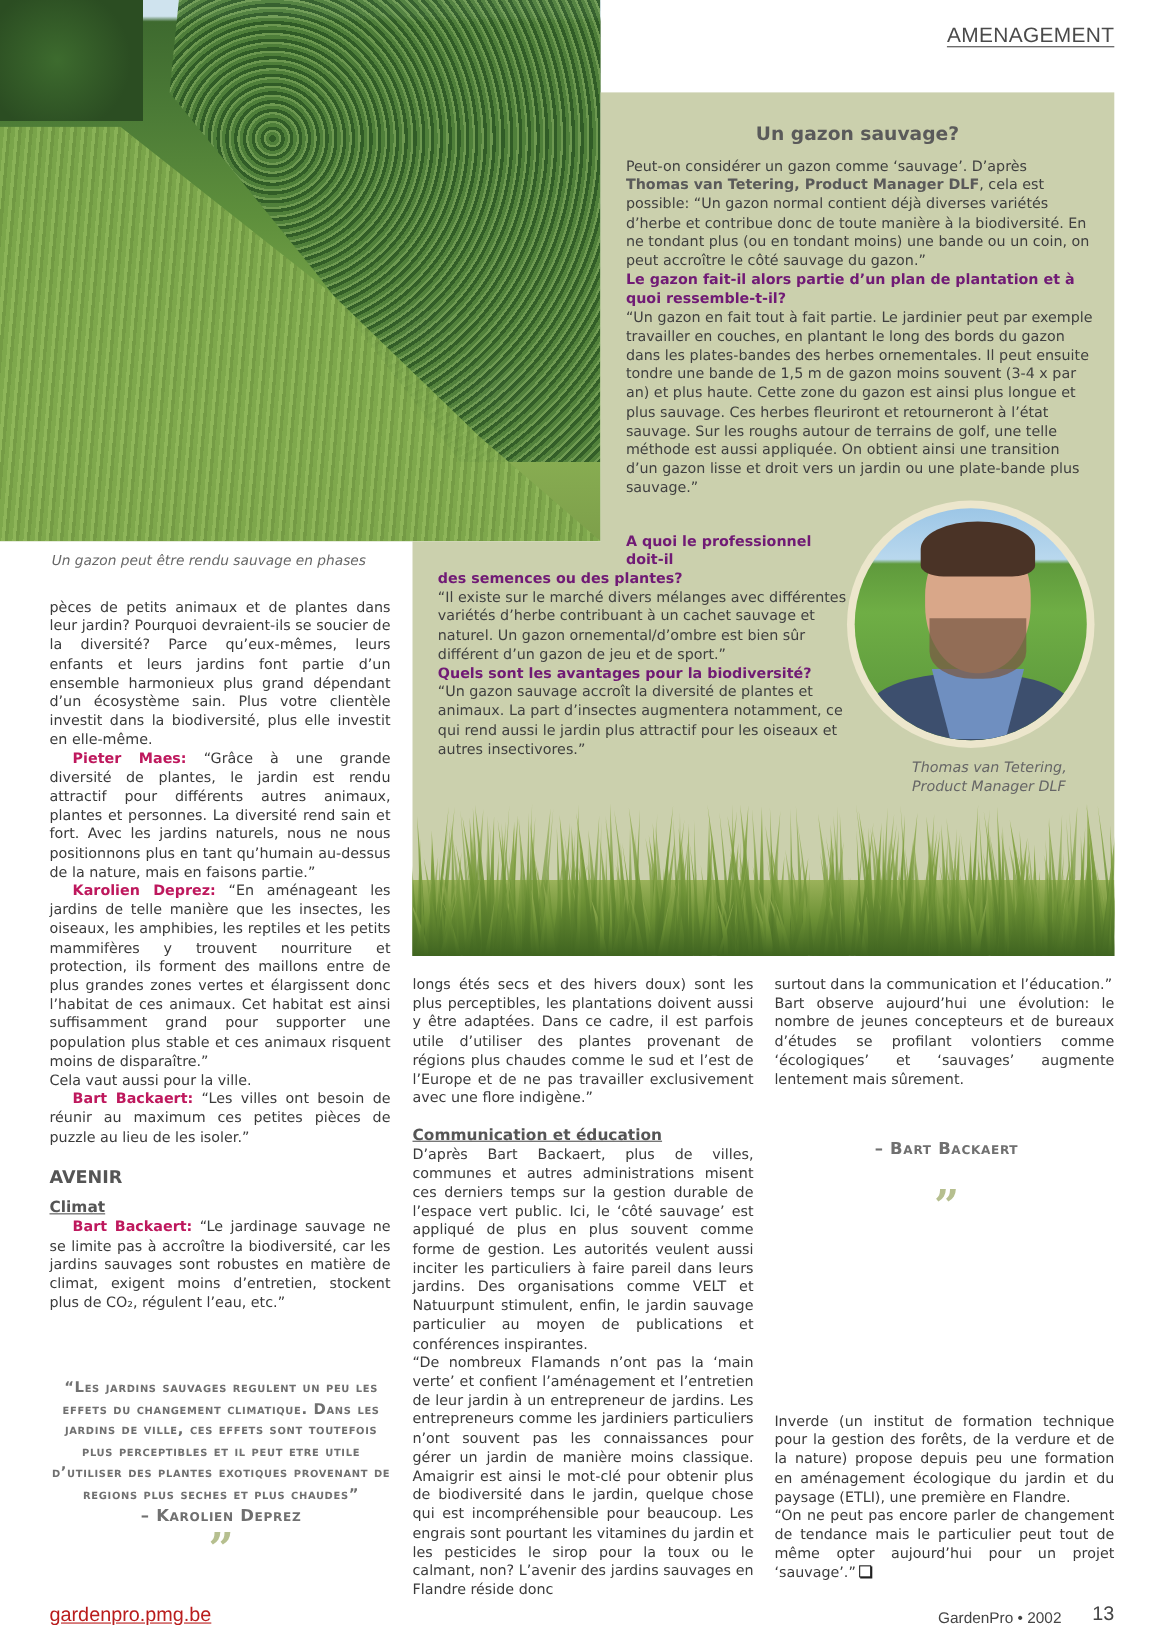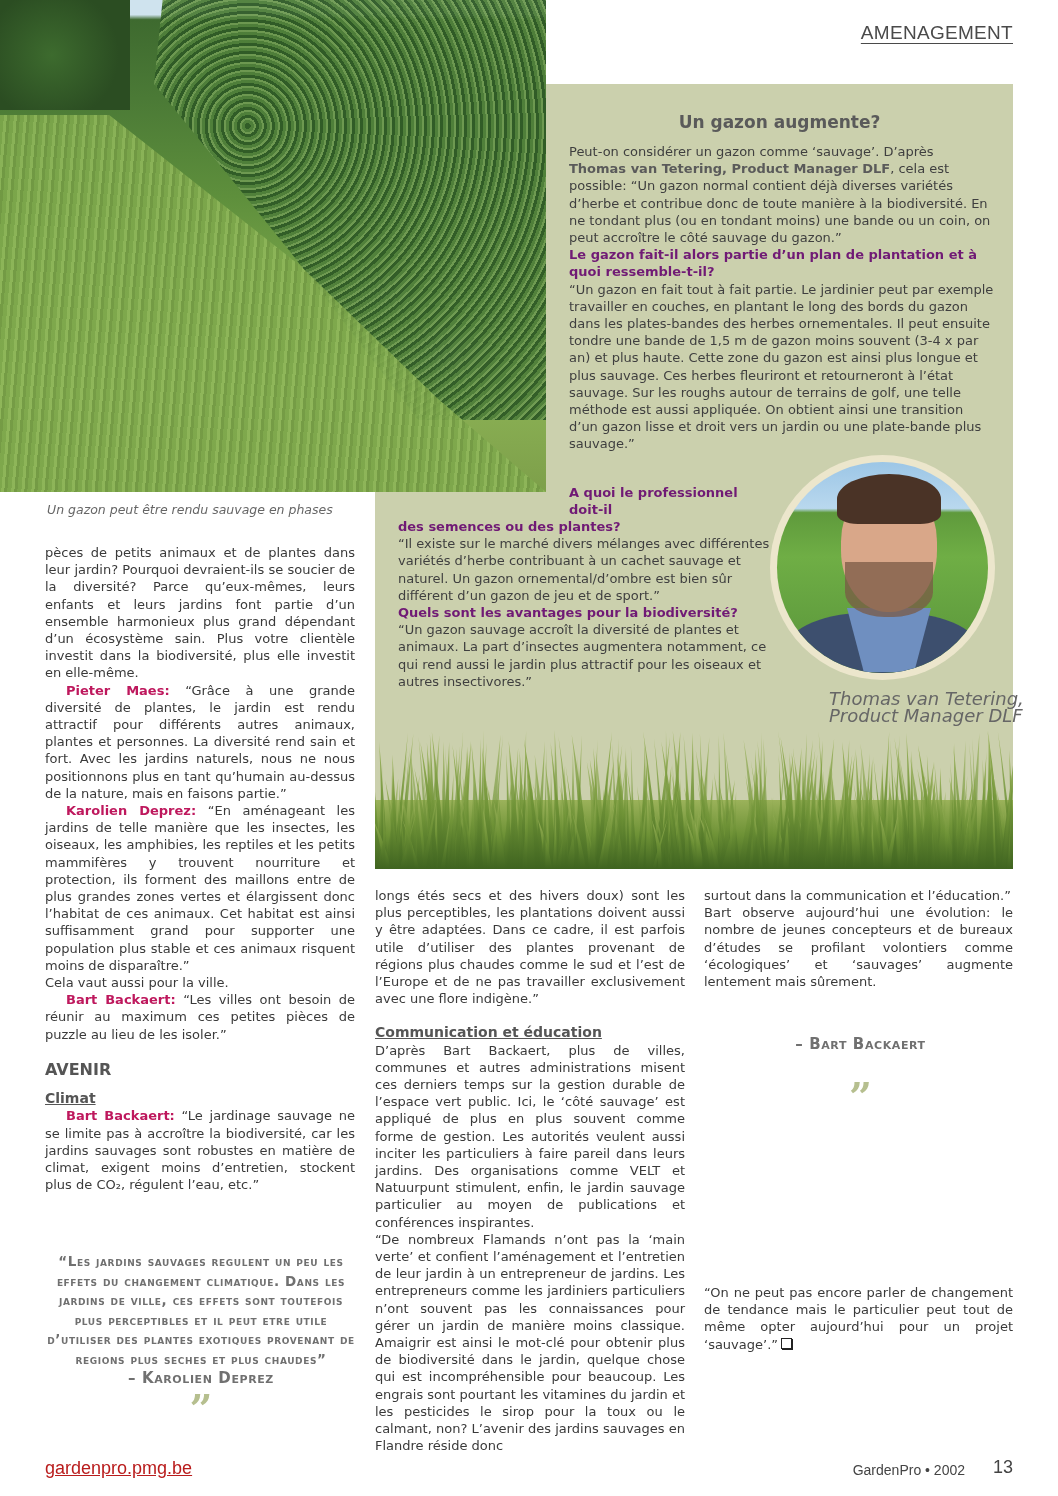--- a/index.html
+++ b/index.html
@@ -31,21 +31,21 @@
   .box-text b { color:#5a5a5a; }
   .q { font-weight:bold; color:#701a75; }
   .portrait-ring { left:770px; top:455px; width:225px; height:225px; border-radius:50%; background:#ece6cc; }
   .portrait { left:777px; top:462px; width:211px; height:211px; border-radius:50%; overflow:hidden;
     background: linear-gradient(180deg, #9cc6e6 0%, #b9d8ee 22%, #5f9a3c 24%, #6fae45 45%, #58933a 100%); }
   .portrait .head { position:absolute; left:64px; top:22px; width:96px; height:128px; border-radius:45% 45% 48% 48%; background:#d9a789; }
   .portrait .hair { position:absolute; left:60px; top:12px; width:104px; height:50px; border-radius:50% 50% 20% 20%; background:#4a3326; }
   .portrait .beard { position:absolute; left:68px; top:100px; width:88px; height:55px; border-radius:0 0 45% 45%; background:#7a5a45; opacity:0.75; }
   .portrait .body { position:absolute; left:10px; top:150px; width:191px; height:80px; border-radius:45% 45% 0 0; background:#3d4f6e; }
   .portrait .collar { position:absolute; left:70px; top:146px; width:84px; height:64px; background:#6f8fc0; clip-path:polygon(0 0, 100% 0, 80% 100%, 20% 100%); }
-  .portrait-caption { left:829px; top:690px; font-size:18px; line-height:17px; font-style:italic; color:#666; }
+  .portrait-caption { left:829px; top:690px; font-size:13px; line-height:17px; font-style:italic; color:#666; }
   .body-text { font-size:13px; line-height:17.2px; color:#3a3a3a; text-align:justify; }
   .body-text b { color:#be185d;margin-left:21px; }
   .h-avenir { font-weight:bold; font-size:16px; color:#555; }
   .h-sub { font-weight:bold; font-size:14px; color:#555;text-decoration:underline; }
   .pullquote { text-align:center; font-variant:small-caps; font-weight:bold; font-size:13.5px; line-height:19.5px; color:#707070; letter-spacing:0.6px; }
   .bigquote { font-size:40px; font-weight:bold; color:#b6bf8f; text-align:center; font-family:"DejaVu Serif", serif; line-height:40px; }
   .footer-url { left:45px; top:1458px; font-size:18px; color:#b91c1c; text-decoration:underline; font-family:"Liberation Sans", sans-serif; }
   .footer-mag { right:93px; top:1462px; font-size:14px; color:#444; font-family:"Liberation Sans", sans-serif; }
   .footer-page { right:45px; top:1457px; font-size:18px; color:#444; font-family:"Liberation Sans", sans-serif; }
   .endmark { display:inline-block; width:9px; height:9px; border:1.5px solid #222; box-shadow:1px 1px 0 #222; vertical-align:baseline; margin-left:3px; }
@@ -491,21 +491,21 @@
       <path d="M387.5539351851852,149 Q383.9810442386831,94.70563271604938 375.8207818930041,40.41126543209876 Q385.8483281893004,94.70563271604938 391.2885030864197,149 Z" opacity="0.97"></path>
       <path d="M180.56754543895744,149 Q188.33911179698214,117.94733796296296 194.6190500685871,86.89467592592592 Q191.92405264060355,117.94733796296296 187.73742712620026,149 Z" opacity="0.69"></path>
       <path d="M353.90857338820297,149 Q358.52999828532234,110.20524691358025 361.1343964334705,71.4104938271605 Q361.4151577503429,110.20524691358025 359.67889231824415,149 Z" opacity="0.87"></path>
       <path d="M339.7591177983539,149 Q337.0043209876543,123.28491512345678 329.2063271604938,97.56983024691358 Q339.44818672839506,123.28491512345678 344.6468492798354,149 Z" opacity="0.80"></path>
       <path d="M185.78275891632373,149 Q189.47195644718792,97.32523148148148 189.26694101508915,45.65046296296296 Q193.29783093278462,97.32523148148148 193.43450788751713,149 Z" opacity="0.68"></path>
       <path d="M205.34678069272977,149 Q203.79092935528118,120.79841820987654 197.22981824417008,92.59683641975309 Q206.60915209190668,120.79841820987654 210.98322616598077,149 Z" opacity="0.66"></path>
       <path d="M398.07772633744855,149 Q404.18963477366253,90.51003086419753 410.7122427983539,32.02006172839506 Q405.9531378600823,90.51003086419753 401.60473251028804,149 Z" opacity="0.66"></path>
     </g>
 </svg>
 
-<div class="abs box-title">Un gazon augmente?</div>
+<div class="abs box-title">Un gazon sauvage?</div>
 
 <div class="abs box-text" style="left:569px; top:143px; width:425px;">
   <span>Peut-on considérer un gazon comme ‘sauvage’. D’après </span><b>Thomas van Tetering, Product Manager DLF</b><span>, cela est possible: “Un gazon normal contient déjà diverses variétés d’herbe et contribue donc de toute manière à la biodiversité. En ne tondant plus (ou en tondant moins) une bande ou un coin, on peut accroître le côté sauvage du gazon.”</span>
   <div class="q">Le gazon fait-il alors partie d’un plan de plantation et à quoi ressemble-t-il?</div>
   <div style="width:425px;">“Un gazon en fait tout à fait partie. Le jardinier peut par exemple travailler en couches, en plantant le long des bords du gazon dans les plates-bandes des herbes ornementales. Il peut ensuite tondre une bande de 1,5 m de gazon moins souvent (3-4 x par an) et plus haute. Cette zone du gazon est ainsi plus longue et plus sauvage. Ces herbes fleuriront et retourneront à l’état sauvage. Sur les roughs autour de terrains de golf, une telle méthode est aussi appliquée. On obtient ainsi une transition d’un gazon lisse et droit vers un jardin ou une plate-bande plus sauvage.”</div>
 </div>
 
 <div class="abs box-text" style="left:569px; top:484px; width:200px;">
   <div class="q">A quoi le professionnel doit-il</div>
 </div>
@@ -561,18 +561,19 @@
   <div>Bart observe aujourd’hui une évolution: le nombre de jeunes concepteurs et de bureaux d’études se profilant volontiers comme ‘écologiques’ et ‘sauvages’ augmente lentement mais sûrement.</div>
 </div>
 
 <div class="abs" style="left:708px; top:1035px; width:305px;">
   <div class="pullquote" style="font-size:15px;">– Bart Backaert</div>
   <div style="height:22px;"></div>
   <div class="bigquote">”</div>
 </div>
 
 <div class="abs body-text" style="left:704px; top:1284px; width:309px;">
+  <div>Inverde (un institut de formation technique pour la gestion des forêts, de la verdure et de la nature) propose depuis peu une formation en aménagement écologique du jardin et du paysage (ETLI), une première en Flandre.</div>
   <div><span>“On ne peut pas encore parler de changement de tendance mais le particulier peut tout de même opter aujourd’hui pour un projet ‘sauvage’.”</span><span class="endmark"></span></div>
 </div>
 
 <div class="abs footer-url">gardenpro.pmg.be</div>
 <div class="abs footer-mag">GardenPro • 2002</div>
 <div class="abs footer-page">13</div>
 
 </body></html>

